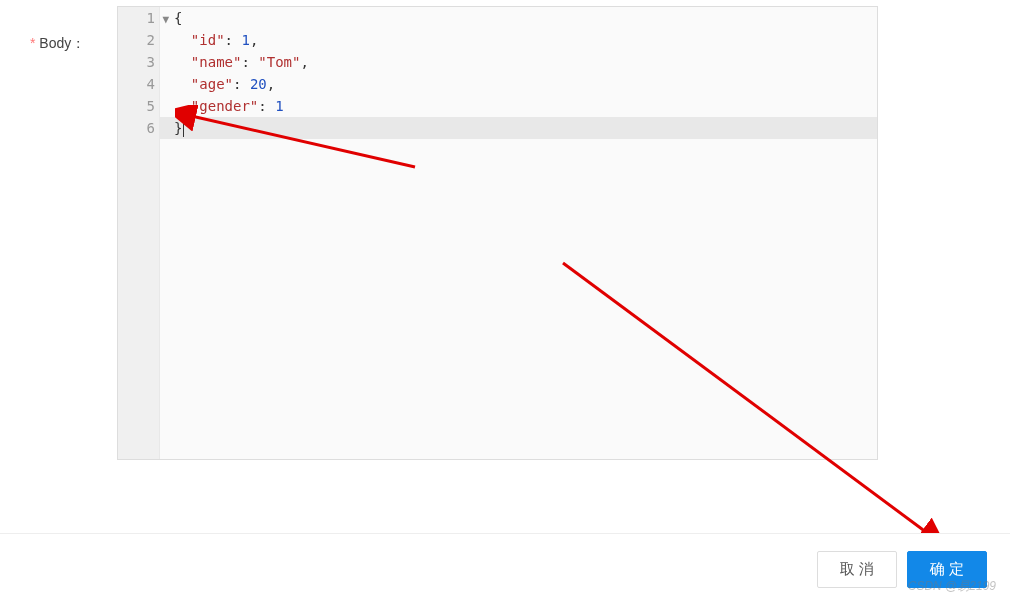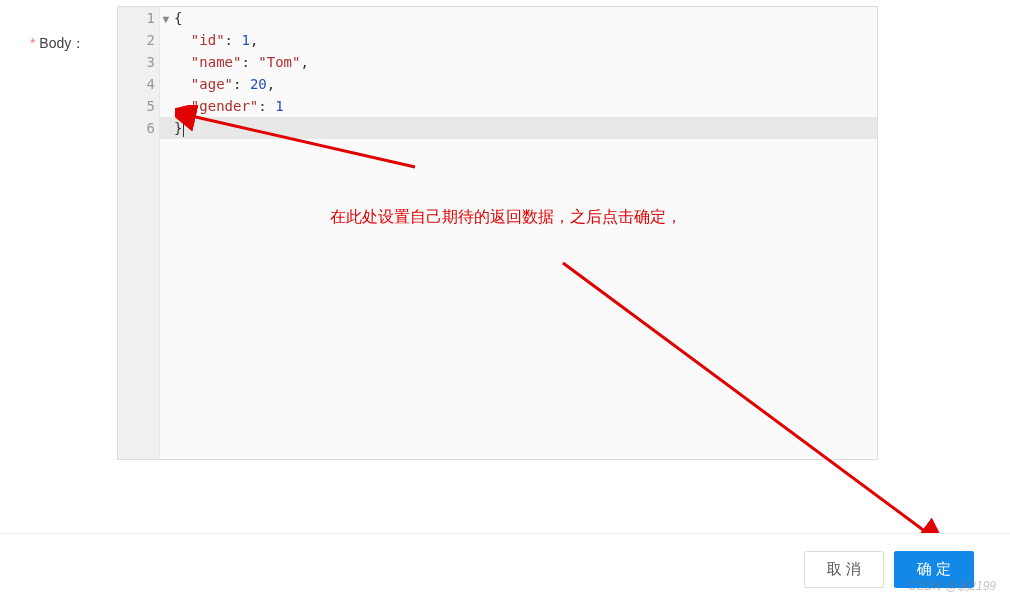--- a/index.html
+++ b/index.html
@@ -116,21 +116,21 @@
     .footer {
       position: absolute;
       left: 0;
       right: 0;
       bottom: 0;
       height: 72px;
       border-top: 1px solid #eee;
       display: flex;
       justify-content: flex-end;
       align-items: center;
-      padding-right: 36px;
+      padding-right: 23px;
       gap: 10px;
       background: #fff;
     }
     .btn {
       padding: 8px 22px;
       font-size: 15px;
       border-radius: 2px;
       cursor: pointer;
       border: 1px solid #ddd;
       background: #fff;
@@ -173,21 +173,20 @@
 <svg class="arrow1" width="250" height="70">
   <defs>
     <marker id="ah1" markerWidth="12" markerHeight="12" refX="3" refY="5" orient="auto">
       <polygon points="0,0 10,5 0,10" fill="#e00000"></polygon>
     </marker>
   </defs>
   <line x1="240" y1="62" x2="12" y2="10" stroke="#e00000" stroke-width="3" marker-end="url(#ah1)"></line>
 </svg>
 
 <div class="annotation">
-  <div>在此处设置自己期待的返回数据，之后点击确定，</div>
 </div>
 
 <svg class="arrow2" width="400" height="295">
   <defs>
     <marker id="ah2" markerWidth="12" markerHeight="12" refX="3" refY="5" orient="auto">
       <polygon points="0,0 10,5 0,10" fill="#e00000"></polygon>
     </marker>
   </defs>
   <line x1="8" y1="8" x2="375" y2="280" stroke="#e00000" stroke-width="3" marker-end="url(#ah2)"></line>
 </svg>

